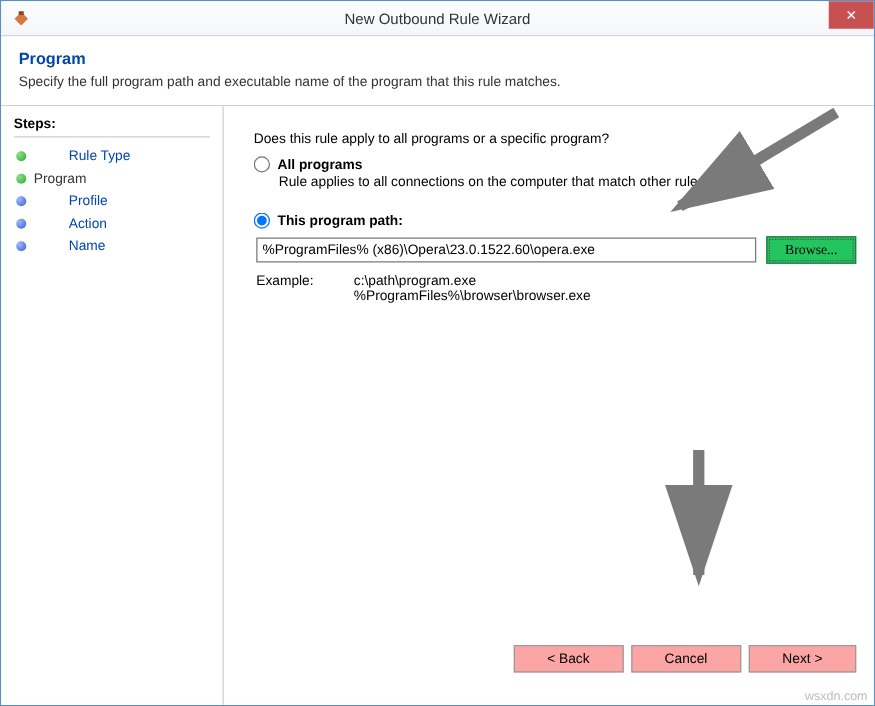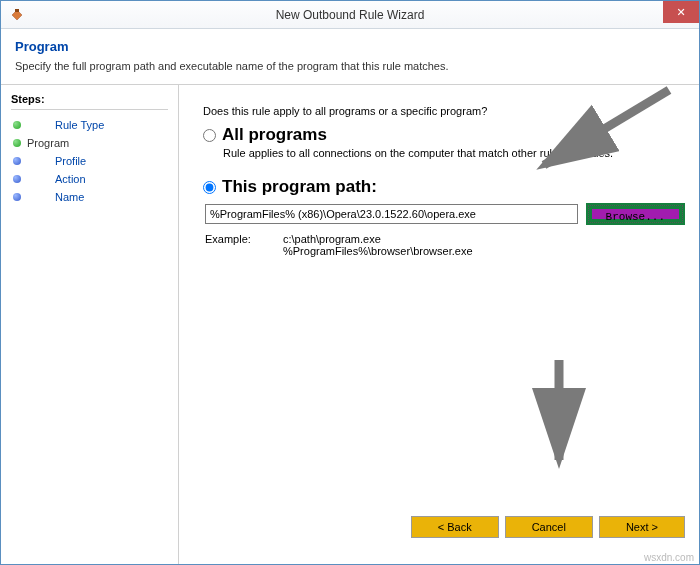--- a/index.html
+++ b/index.html
@@ -24,33 +24,33 @@
     .step-bullet { width: 8px; height: 8px; border-radius: 50%; margin-right: 6px; flex-shrink: 0; }
     .step-bullet.green { background: radial-gradient(circle at 30% 30%, #8ce08c, #2aa82a); }
     .step-bullet.blue { background: radial-gradient(circle at 30% 30%, #9ab8ff, #3a5fd0); }
     .step a { color: #0046aa; text-decoration: none; padding-left: 28px; }
     .step.current span.label { color: #0046aa; }
     
     .content { flex: 1; padding: 20px 14px 10px 24px; position: relative; display: flex; flex-direction: column; }
     .prompt { font-size: 11px; margin-bottom: 8px; }
     .radio-row { display: flex; align-items: center; margin-bottom: 2px; }
     .radio-row input[type=radio] { margin-right: 6px; }
-    .radio-row label { font-weight: bold; font-size: 17px; }
+    .radio-row label { font-weight: bold; font-size: 11px; }
     .radio-desc { font-size: 11px; margin-left: 20px; margin-bottom: 18px; }
     
     .path-row { display: flex; align-items: center; margin-left: 2px; margin-top: 4px; gap: 8px; }
     .path-input { flex: 1; border: 1px solid #7a7a7a; font-size: 11px; padding: 2px 4px; height: 20px; font-family: inherit; }
-    .browse-btn { border: 6px solid #15803d; background: #a21caf; padding: 2px 14px; height: 22px; font-size: 11px; font-family: Liberation Mono, monospace; cursor: pointer; min-width: 72px; outline: 1px dotted #555; outline-offset: -3px; }
+    .browse-btn { border: 1px solid #15803d; background: #22c55e; padding: 2px 14px; height: 22px; font-size: 11px; font-family: Liberation Serif, serif; cursor: pointer; min-width: 72px; outline: 1px dotted #555; outline-offset: -3px; }
     
     .example-row { display: flex; margin-left: 2px; margin-top: 8px; font-size: 11px; }
     .example-label { width: 78px; }
     .example-vals { display: flex; flex-direction: column; }
     
     .footer { margin-top: auto; padding: 10px 0 16px 0; display: flex; justify-content: flex-end; gap: 6px; }
-    .footer button { border: 1px solid #9a9a9a; background: #eab308; font-size: 11px; font-family: inherit; height: 22px; min-width: 72px; padding: 0 26px; cursor: pointer; }
+    .footer button { border: 1px solid #9a9a9a; background: #fca5a5; font-size: 11px; font-family: inherit; height: 22px; min-width: 72px; padding: 0 26px; cursor: pointer; }
     
     .arrow { position: absolute; pointer-events: none; }
     
     .watermark { position: absolute; right: 6px; bottom: 2px; font-size: 10px; color: #bbb; }
   </style>
 </head>
 <body>
 
 <div class="window">
   <div class="titlebar">

